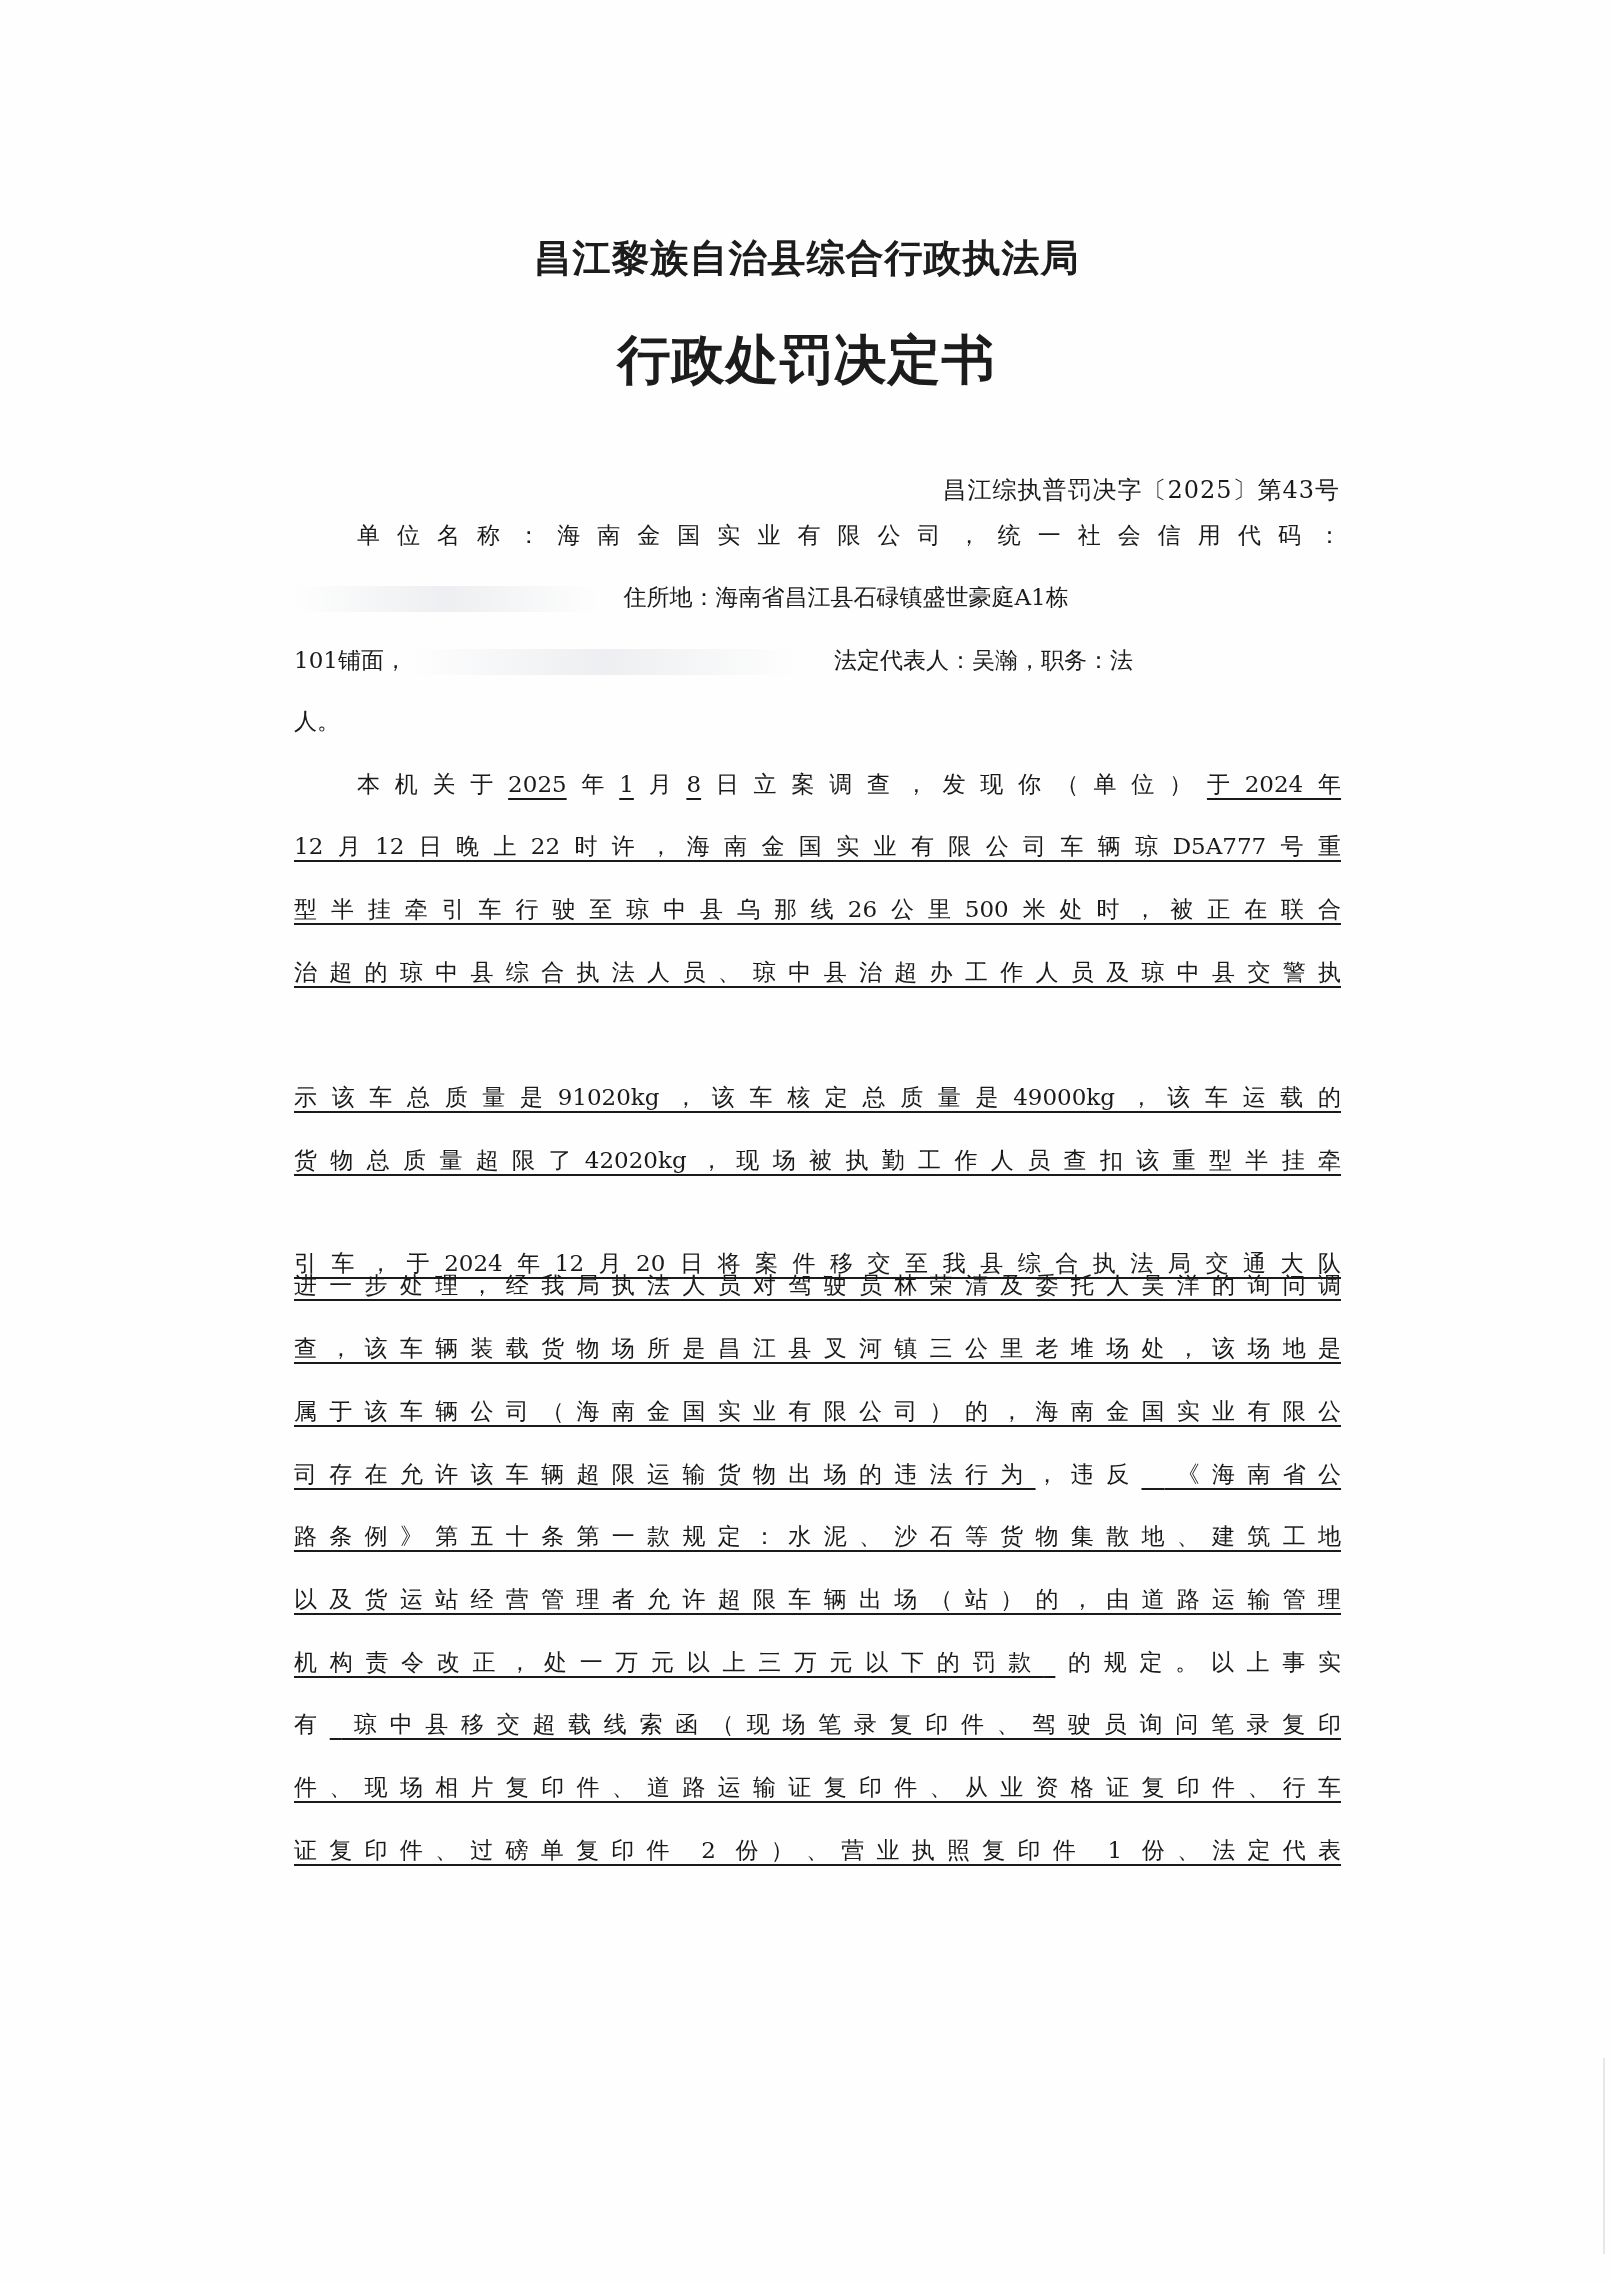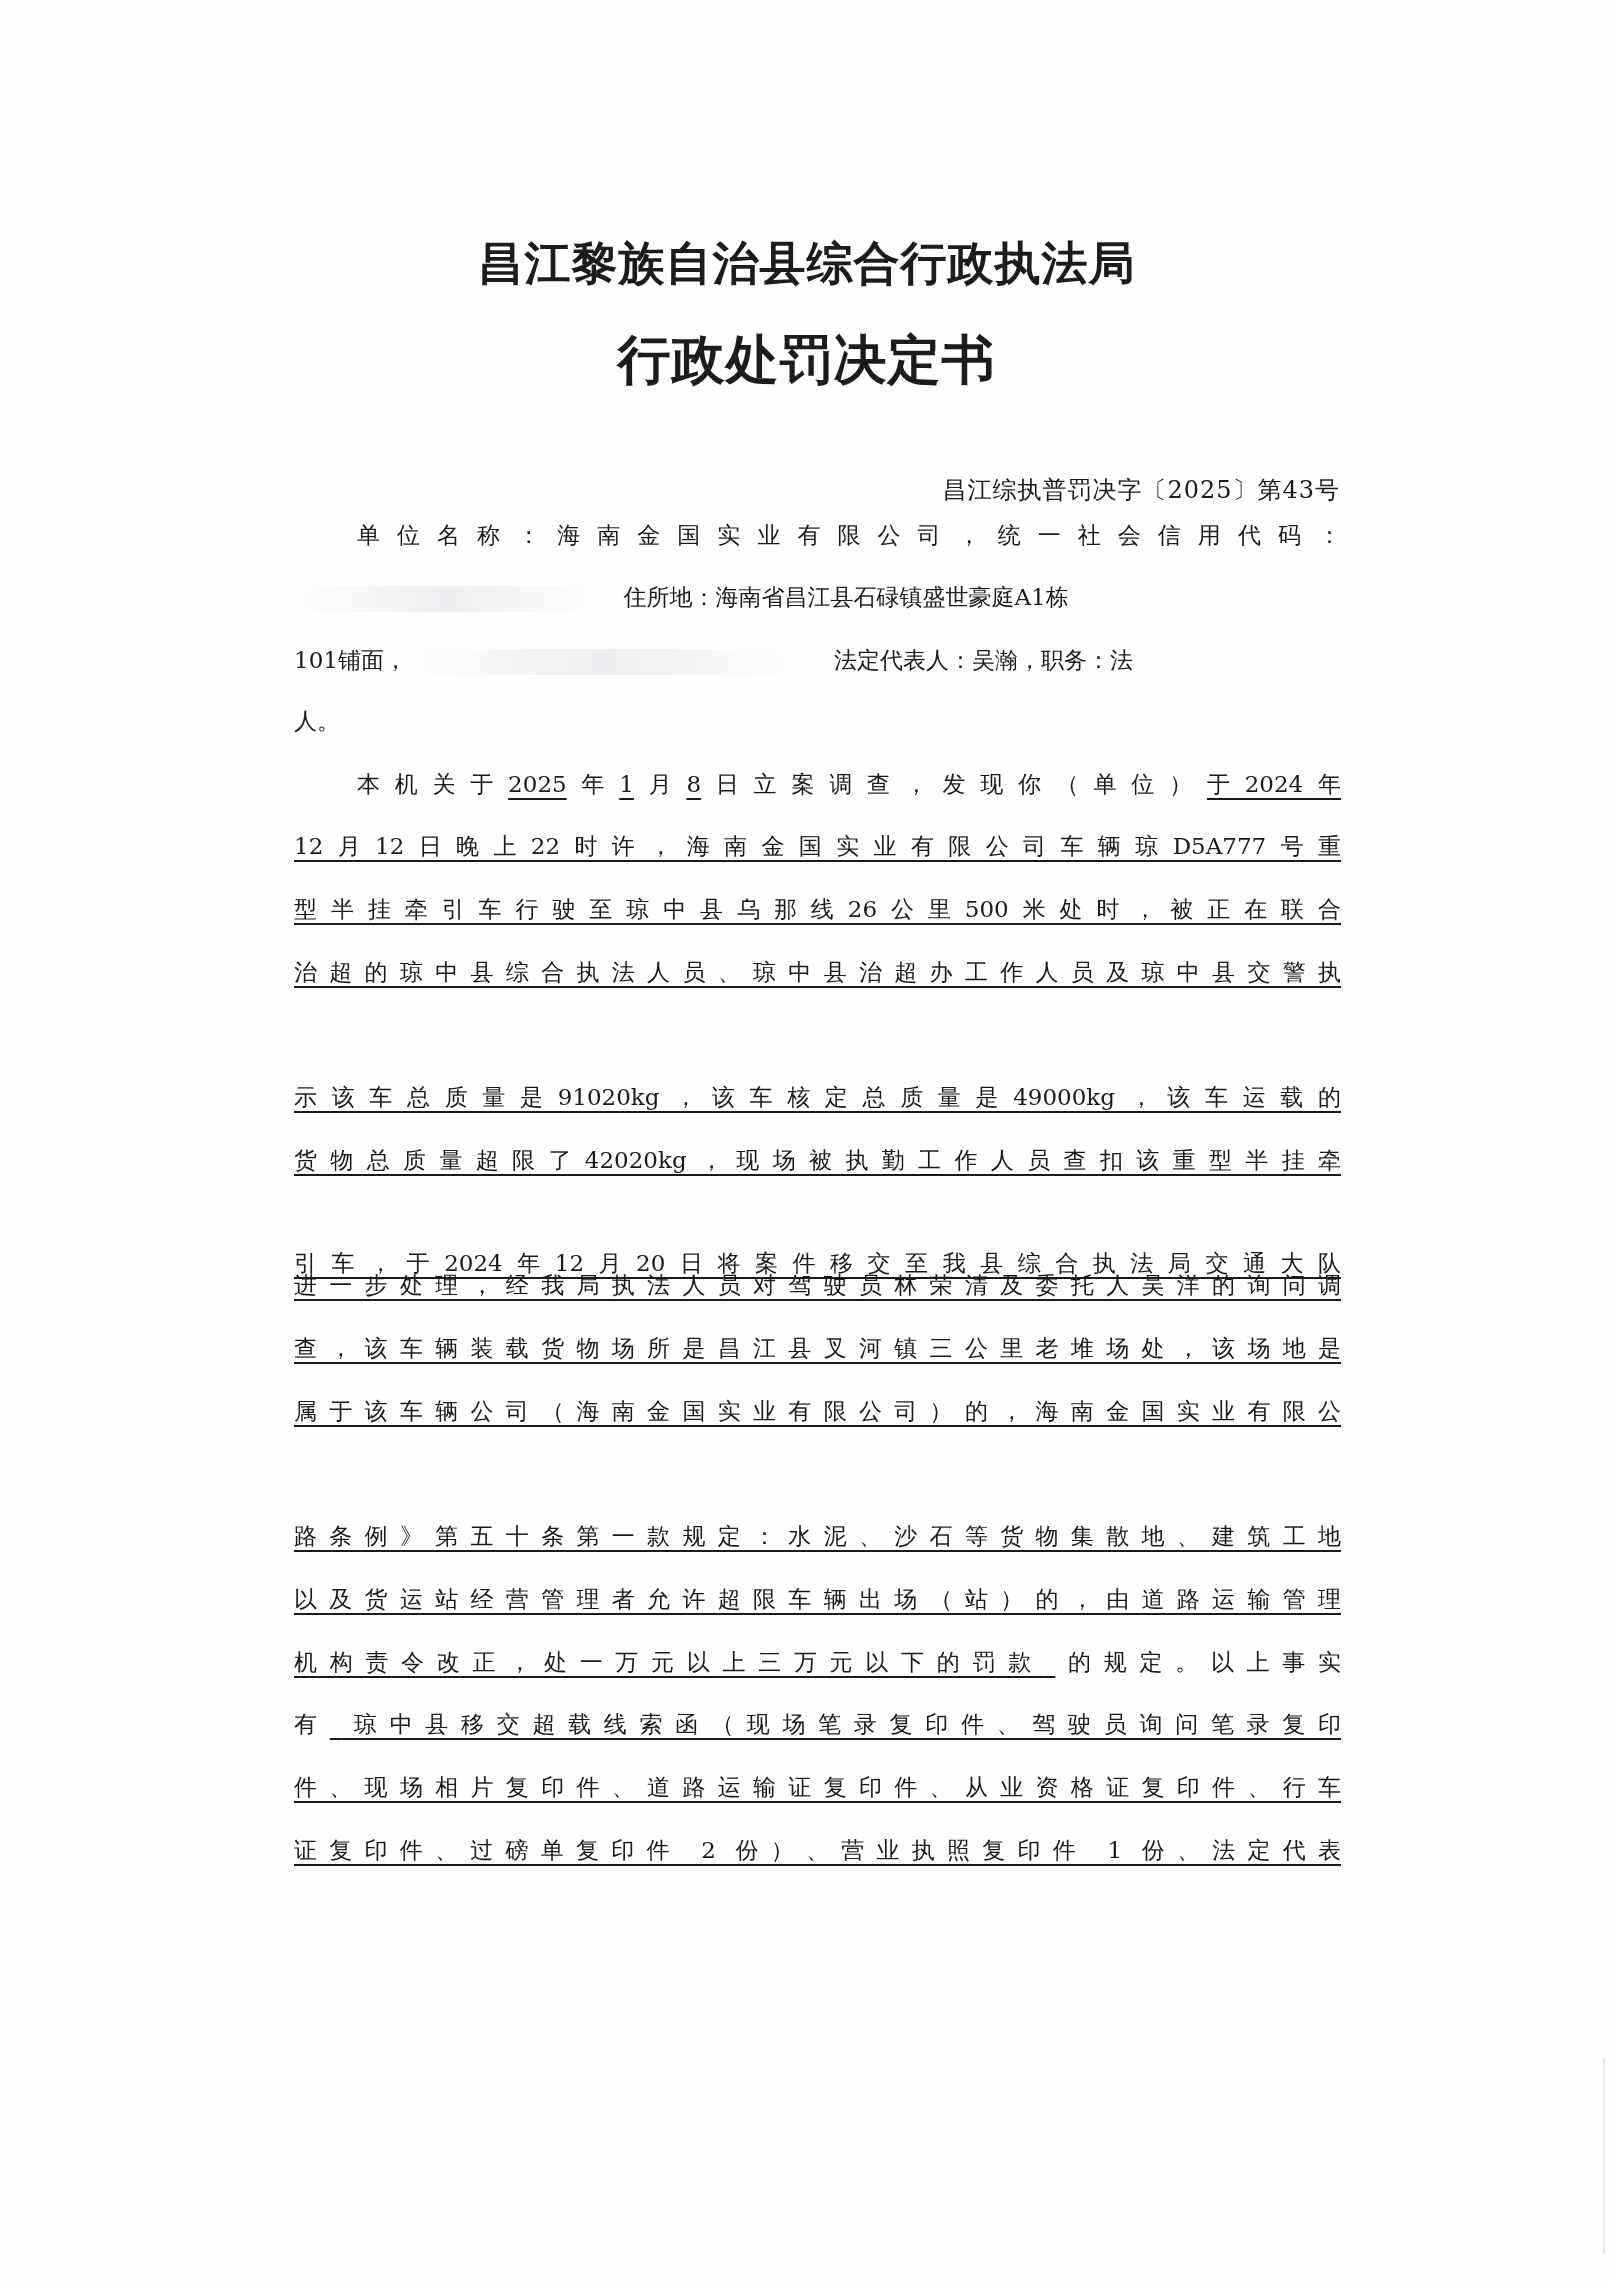--- a/index.html
+++ b/index.html
@@ -25,21 +25,21 @@
     .title {
       position: absolute;
       left: 0;
       width: 1613px;
       text-align: center;
       font-family: "DejaVu Serif", "Liberation Serif", serif;
       font-weight: bold;
       color: #1c1c1c;
       letter-spacing: 1px;
     }
-    .title1 { top: 233px; font-size: 46px; }
+    .title1 { top: 233px; font-size: 38px; }
     .title2 { top: 325px; font-size: 53px; }
     .docno {
       position: absolute;
       top: 456px;
       right: 273px;
       font-size: 24px;
       letter-spacing: 1px;
       margin-top: 18px;
     }
     .line {
@@ -105,20 +105,23 @@
   <div class="line u" style="top:827px;">12月12日晚上22时许，海南金国实业有限公司车辆琼D5A777号重</div>
   <div class="line u" style="top:890px;">型半挂牵引车行驶至琼中县乌那线26公里500米处时，被正在联合</div>
   <div class="line u" style="top:953px;">治超的琼中县综合执法人员、琼中县治超办工作人员及琼中县交警执</div>
   <div class="line u" style="top:1078px;">示该车总质量是91020kg，该车核定总质量是49000kg，该车运载的</div>
   <div class="line u" style="top:1141px;">货物总质量超限了42020kg，现场被执勤工作人员查扣该重型半挂牵</div>
   <div class="line u" style="top:1204px;margin-top:40px;">引车，于2024年12月20日将案件移交至我县综合执法局交通大队</div>
   <div class="line u" style="top:1266px;">进一步处理，经我局执法人员对驾驶员林荣清及委托人吴洋的询问调</div>
   <div class="line u" style="top:1329px;">查，该车辆装载货物场所是昌江县叉河镇三公里老堆场处，该场地是</div>
   <div class="line u" style="top:1392px;">属于该车辆公司（海南金国实业有限公司）的，海南金国实业有限公</div>
 
+  <div class="line" style="top:1455px;">
+    <span class="u">司存在允许该车辆超限运输货物出场的违法行为</span><span>，违反</span><span class="u"> <span>《海南省公</span></span>
+  </div>
 
   <div class="line u" style="top:1580px;">以及货运站经营管理者允许超限车辆出场（站）的，由道路运输管理</div>
   <div class="line u" style="top:1517px;">路条例》第五十条第一款规定：水泥、沙石等货物集散地、建筑工地</div>
 
   <div class="line" style="top:1643px;">
     <span class="u"><span>机构责令改正，处一万元以上三万元以下的罚款</span> </span><span>的规定。以上事实</span>
   </div>
 
   <div class="line" style="top:1705px;">
     <span>有</span><span class="u"> <span>琼中县移交超载线索函（现场笔录复印件、驾驶员询问笔录复印</span></span>

